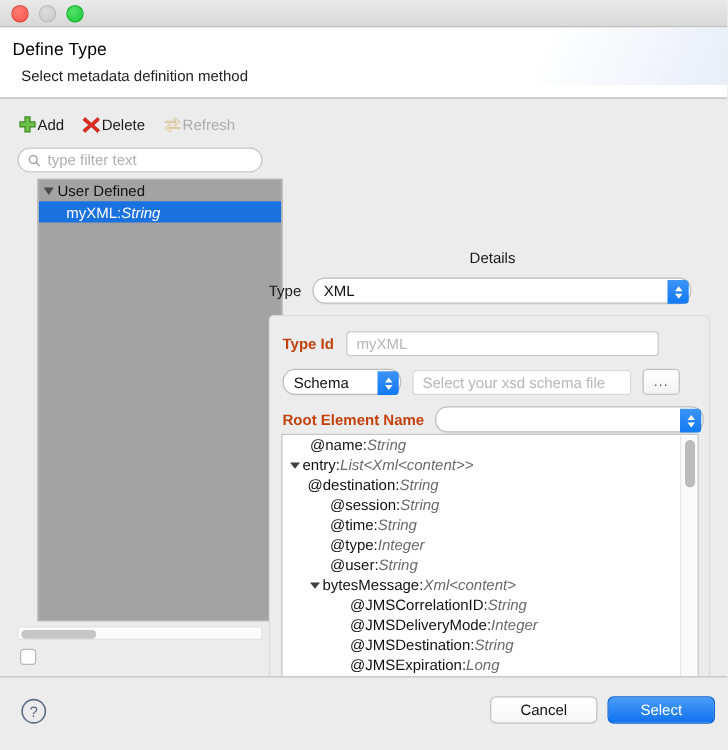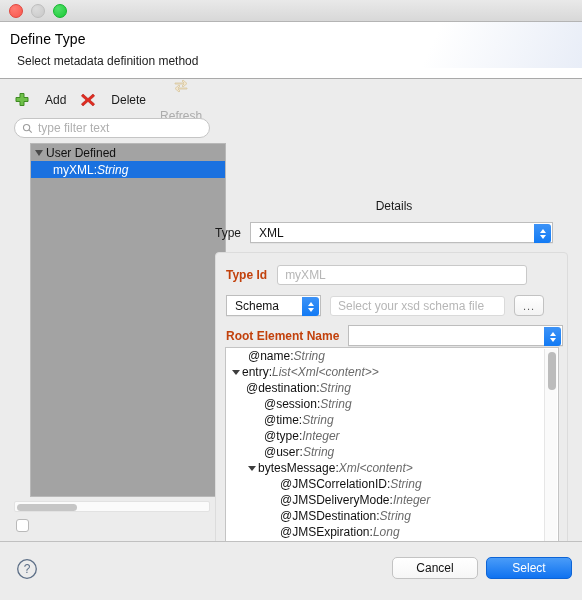--- a/index.html
+++ b/index.html
@@ -99,26 +99,26 @@
     position: absolute;
     left: 14px; top: 10px;
     display: flex;
     align-items: center;
     gap: 14px;
     height: 22px;
   }
   .tool-btn {
     display: flex;
     align-items: center;
-    gap: 15px;
+    gap: 0;
     font-size: 12px;
     color: #1a1a1a;
     cursor: default;
   }
-  .tool-btn.disabled { color: #acacac; flex-direction: column; }
+  .tool-btn.disabled { color: #acacac; }
   .tb-ico { width: 16px; height: 16px; display: block; }
 
   
   .filter-box {
     position: absolute;
     left: 14px; top: 39px;
     width: 196px; height: 20px;
     background: #fff;
     border: 1px solid #c5c5c5;
     border-radius: 10px;
@@ -207,21 +207,21 @@
     display: flex;
     align-items: center;
     gap: 9px;
   }
   .type-label { font-size: 12px; color: #1a1a1a; }
   .combo {
     position: relative;
     height: 21px;
     background: #fff;
     border: 1px solid #bdbdbd;
-    border-radius: 0;
+    border-radius: 10px;
     box-sizing: border-box;
     display: flex;
     align-items: center;
     padding-left: 8px;
     font-size: 12px;
     color: #111;
     box-shadow: 0 1px 0 rgba(0,0,0,.04);
   }
   .combo .arrows {
     position: absolute;

